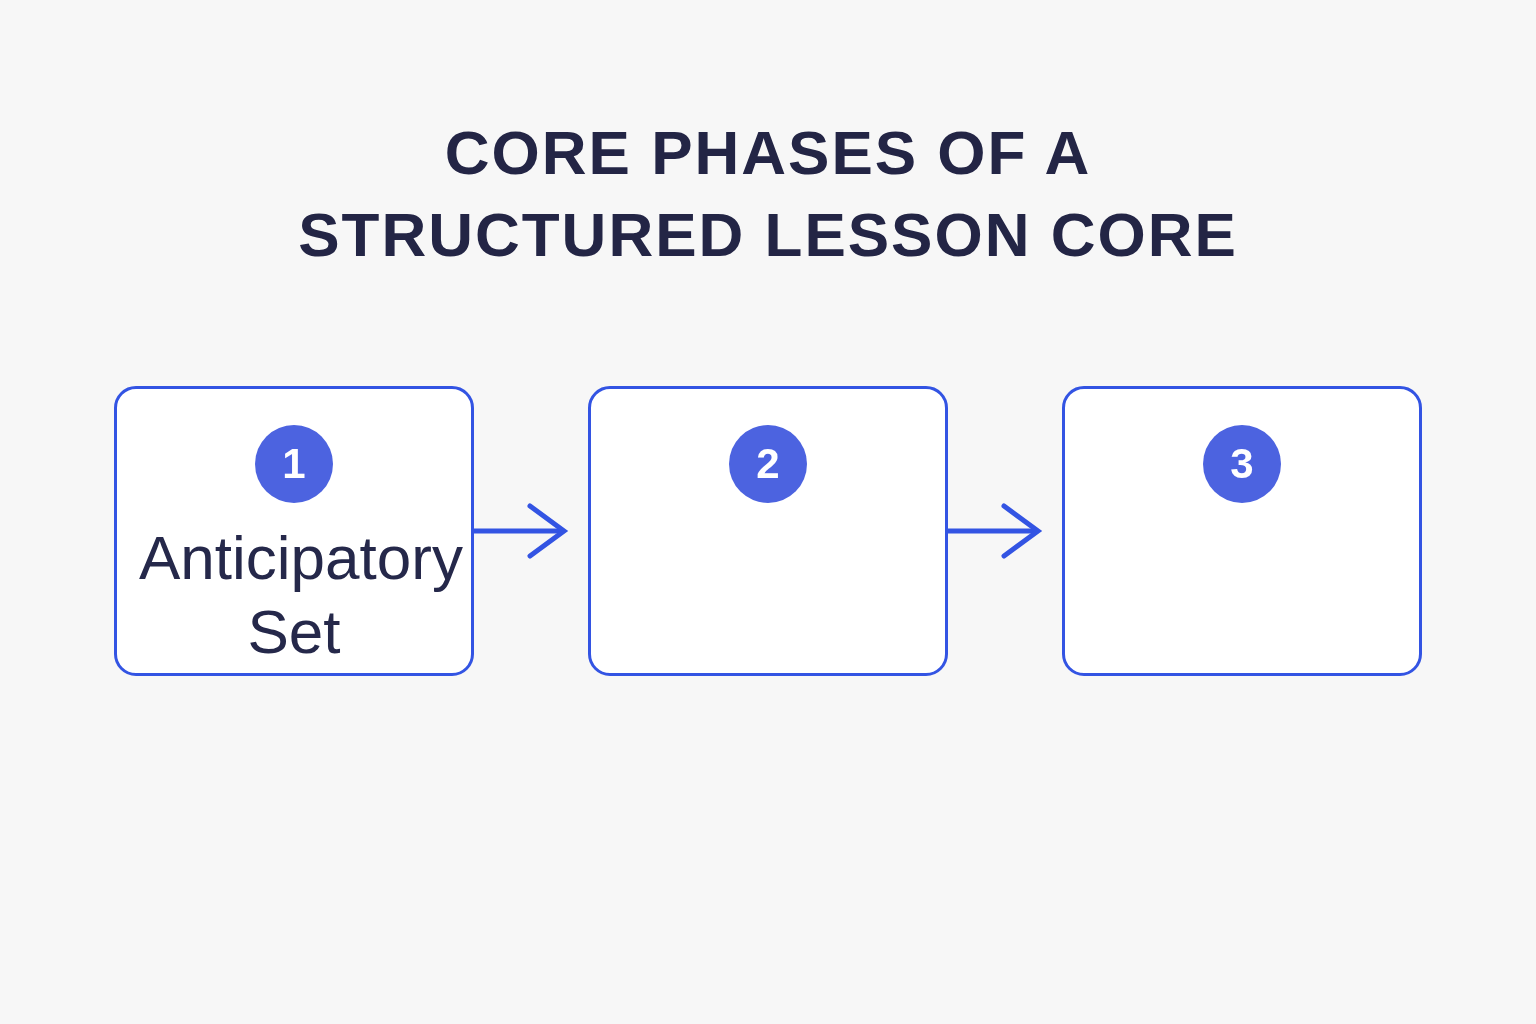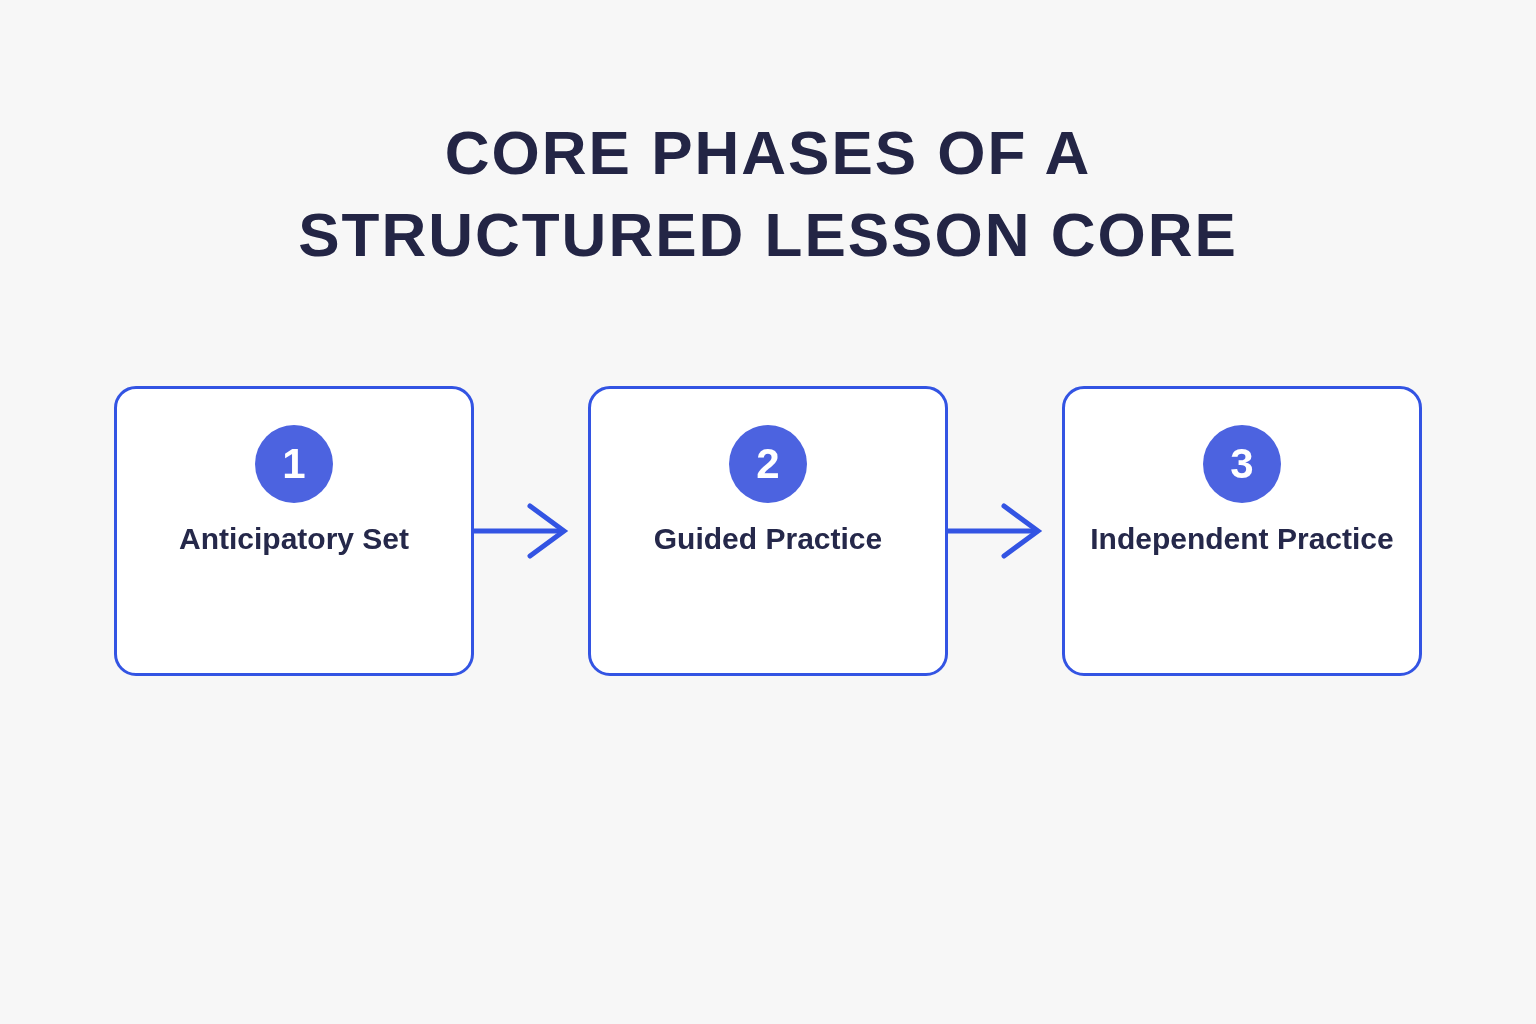--- a/index.html
+++ b/index.html
@@ -63,23 +63,24 @@
     color:#ffffff;
     display:flex;
     align-items:center;
     justify-content:center;
     font-size:42px;
     font-weight:bold;
     margin-bottom:18px;
     flex:0 0 auto;
   }
   .phase-label{
-    font-size:30px;
-    font-weight:bold;
+    font-size:62px;
+    font-weight:normal;
     color:var(--label);
+    text-align:center;
     line-height:1.2;
     max-width:310px;
   }
   .arrow{
     width:114px;
     height:64px;
     display:flex;
     align-items:center;
     justify-content:flex-start;
     flex:0 0 auto;
@@ -109,31 +110,29 @@
       <svg width="114" height="64" viewBox="0 0 114 64" xmlns="http://www.w3.org/2000/svg">
         <line x1="0" y1="32" x2="88" y2="32" stroke="#3354e3" stroke-width="5"></line>
         <polyline points="56,7 90,32 56,57" fill="none" stroke="#3354e3" stroke-width="5" stroke-linecap="round" stroke-linejoin="miter"></polyline>
       </svg>
     </div>
 
     <div class="phase-card">
       <div class="num-circle">
         <span>2</span>
       </div>
-      <div class="phase-label">Guided Practice</div>
     </div>
 
     <div class="arrow">
       <svg width="114" height="64" viewBox="0 0 114 64" xmlns="http://www.w3.org/2000/svg">
         <line x1="0" y1="32" x2="88" y2="32" stroke="#3354e3" stroke-width="5"></line>
         <polyline points="56,7 90,32 56,57" fill="none" stroke="#3354e3" stroke-width="5" stroke-linecap="round" stroke-linejoin="miter"></polyline>
       </svg>
     </div>
 
     <div class="phase-card">
       <div class="num-circle">
         <span>3</span>
       </div>
-      <div class="phase-label">Independent Practice</div>
     </div>
 
   </div>
 </div>
 
 </body></html>

